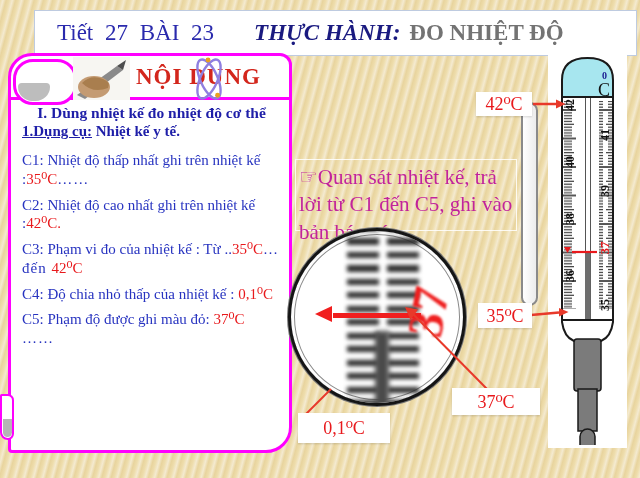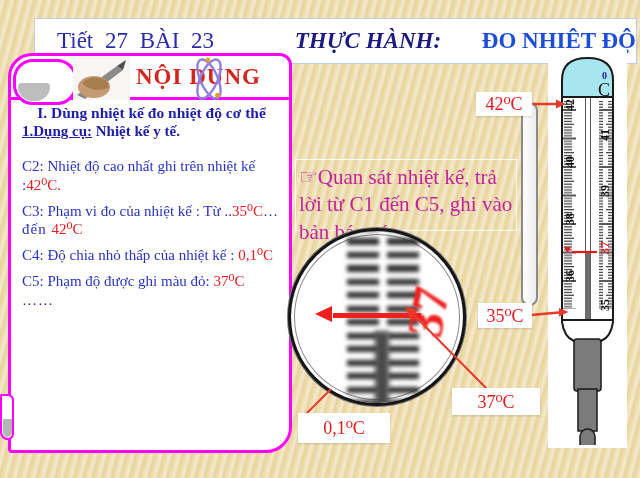--- a/index.html
+++ b/index.html
@@ -3,41 +3,41 @@
 <meta charset="utf-8">
 <style>
   html,body{margin:0;padding:0;}
   .slide{
     position:relative;width:640px;height:478px;overflow:hidden;
     font-family:"Liberation Serif","DejaVu Serif",serif;
     background:repeating-linear-gradient(105deg,#eeddac 0px,#f4ead0 3px,#e8d49e 6px,#eeddac 9px);
   }
   
   .title-bar{
-    position:absolute;left:34px;top:18px;width:601px;height:44px;
-    background:#ffffff;border:1px solid #becbe0;display:flex;align-items:center;justify-content:space-between;
+    position:absolute;left:34px;top:10px;width:601px;height:44px;
+    background:#ffffff;border:1px solid #becbe0;display:flex;align-items:center;
   }
   .t-lesson{margin-left:22px;font-size:23px;color:#2a2aad;word-spacing:6px;}
   .t-label{margin-left:40px;font-size:23px;font-weight:bold;color:#1a1a80;font-style:italic;}
-  .t-topic{font-size:23px;font-weight:bold;color:#1d4ed8;}
+  .t-topic{margin-left:9px;font-size:23px;font-weight:bold;color:#737373;}
   
   .panel{
     position:absolute;left:8px;top:53px;width:284px;height:400px;z-index:10;
     background:#ffffff;border:3px solid #ff00ff;
     border-radius:24px 12px 26px 4px;box-sizing:border-box;
   }
   .panel-header{position:relative;height:41px;}
   .curl{position:absolute;left:2px;top:3px;width:58px;height:40px;border:3px solid #ff00ff;border-radius:20px;background:#fff;}
   .curl-gray{position:absolute;left:2px;bottom:1px;width:32px;height:18px;background:#bdbdbd;border-radius:4px 4px 15px 15px;}
   .pen-img{position:absolute;left:62px;top:1px;width:57px;height:43px;z-index:2;}
   .panel-title{position:absolute;left:125px;top:8px;font-size:23px;font-weight:bold;color:#d3261c;letter-spacing:1px;z-index:2;}
   .atom{position:absolute;left:177px;top:-2px;width:42px;height:50px;z-index:3;pointer-events:none;}
   .panel-body{border-top:3px solid #ff00ff;padding:3px 8px 0 11px;font-size:15px;line-height:1.25;color:#2733c0;}
   .sec{font-weight:bold;color:#1e1ea8;font-size:15.5px;text-align:center;}
-  .tools{font-weight:bold;color:#1e1ea8;margin-bottom:16px;}
+  .tools{font-weight:bold;color:#1e1ea8;margin-bottom:10px;}
   .tl{text-decoration:underline;}
   .item{margin-bottom:7px;}
   .ans{color:#e8191c;}
   .dots{color:#2733c0;letter-spacing:1px;}
   
   .curl2{position:absolute;left:0px;top:394px;width:14px;height:46px;z-index:11;background:#fff;border:2px solid #ff00ff;border-radius:2px 8px 8px 10px;box-sizing:border-box;}
   .curl2-gray{position:absolute;left:1px;bottom:1px;width:9px;height:18px;background:#b5b5b5;border-radius:0 0 8px 8px;}
   
   .note{
     position:absolute;left:295px;top:159px;width:222px;height:72px;z-index:5;
@@ -118,20 +118,21 @@
           <circle cx="21" cy="5" r="2.6" fill="#e8a020"></circle>
           <circle cx="31" cy="42" r="2.6" fill="#e8a020"></circle>
         </svg>
       </div>
     </div>
 
     <div class="panel-body">
       <div class="sec">I. Dùng nhiệt kế đo nhiệt độ cơ thể</div>
       <div class="tools"><span class="tl">1.Dụng cụ:</span><span> Nhiệt kế y tế.</span></div>
 
+      <div class="item"><span>C1: Nhiệt độ thấp nhất ghi trên nhiệt kế :</span><span class="ans">35⁰C</span><span class="dots">……</span></div>
 
       <div class="item"><span>C2: Nhiệt độ cao nhất ghi trên nhiệt kế :</span><span class="ans">42⁰C.</span></div>
 
       <div class="item"><span>C3: Phạm vi đo của nhiệt kế : Từ ..</span><span class="ans">35⁰C</span><span class="dots">… đến </span><span class="ans">42⁰C</span></div>
 
       <div class="item"><span>C4: Độ chia nhỏ thấp của nhiệt kế : </span><span class="ans">0,1⁰C</span></div>
 
       <div class="item"><span>C5: Phạm độ được ghi màu đỏ: </span><span class="ans">37⁰C</span><span class="dots"> ……</span></div>
     </div>
   </div>

